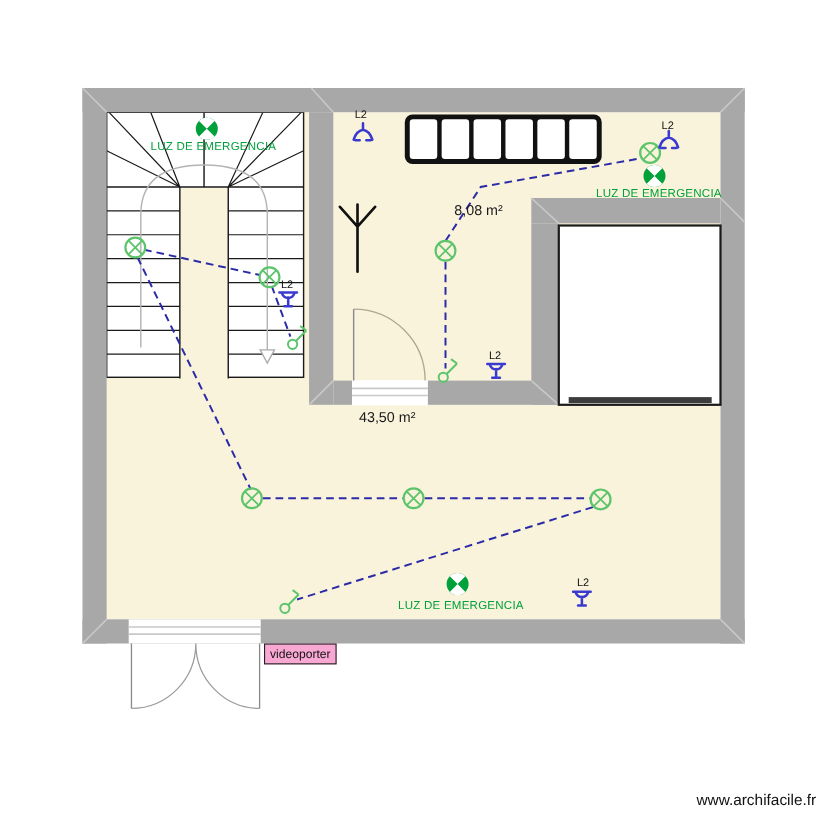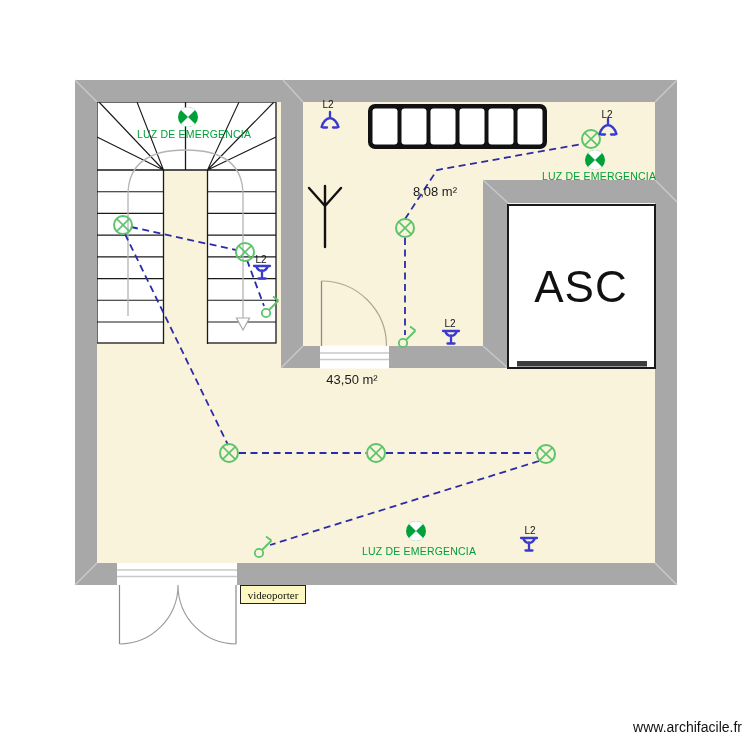--- a/index.html
+++ b/index.html
@@ -8,22 +8,22 @@
     font-family:"Liberation Sans","DejaVu Sans",sans-serif;overflow:hidden;
   }
   #plan-svg{position:absolute;left:0;top:0;}
   .lbl{position:absolute;transform:translate(-50%,-50%);white-space:nowrap;line-height:1;}
   .luz{color:#00A03A;font-size:10.5px;letter-spacing:.2px;}
   .l2{color:#111;font-size:10px;}
   .area{color:#1a1a1a;font-size:13px;}
   .asc{color:#111;font-size:44px;letter-spacing:1px;}
   .callout{
     position:absolute;left:240px;top:585px;width:64px;height:17px;
-    background:#fef9c3;border:1.5px solid #222;color:#111;font-size:11px;
-    display:flex;align-items:center;justify-content:center;transform:none;font-family:Liberation Serif, serif;
+    background:#f9a8d4;border:1.5px solid #222;color:#111;font-size:11px;
+    display:flex;align-items:center;justify-content:center;transform:none;
   }
   .watermark{
     position:absolute;right:8px;top:719px;color:#111;font-size:14px;
   }
 </style>
 </head>
 <body>
 
 <div id="stage">
 
@@ -195,19 +195,18 @@
 
 <div class="lbl l2" style="left:328px;top:105px;">L2</div>
 <div class="lbl l2" style="left:607px;top:115px;">L2</div>
 <div class="lbl l2" style="left:261px;top:260px;">L2</div>
 <div class="lbl l2" style="left:450px;top:324px;">L2</div>
 <div class="lbl l2" style="left:530px;top:531px;">L2</div>
 
 <div class="lbl area" style="left:435px;top:191px;">8,08 m²</div>
 <div class="lbl area" style="left:352px;top:379px;">43,50 m²</div>
 
-<div class="lbl asc" style="left:581px;top:287px;">ASC</div>
 
 <div class="callout">videoporter</div>
 
 <div class="watermark">www.archifacile.fr</div>
 
 </div>
 
 </body></html>

